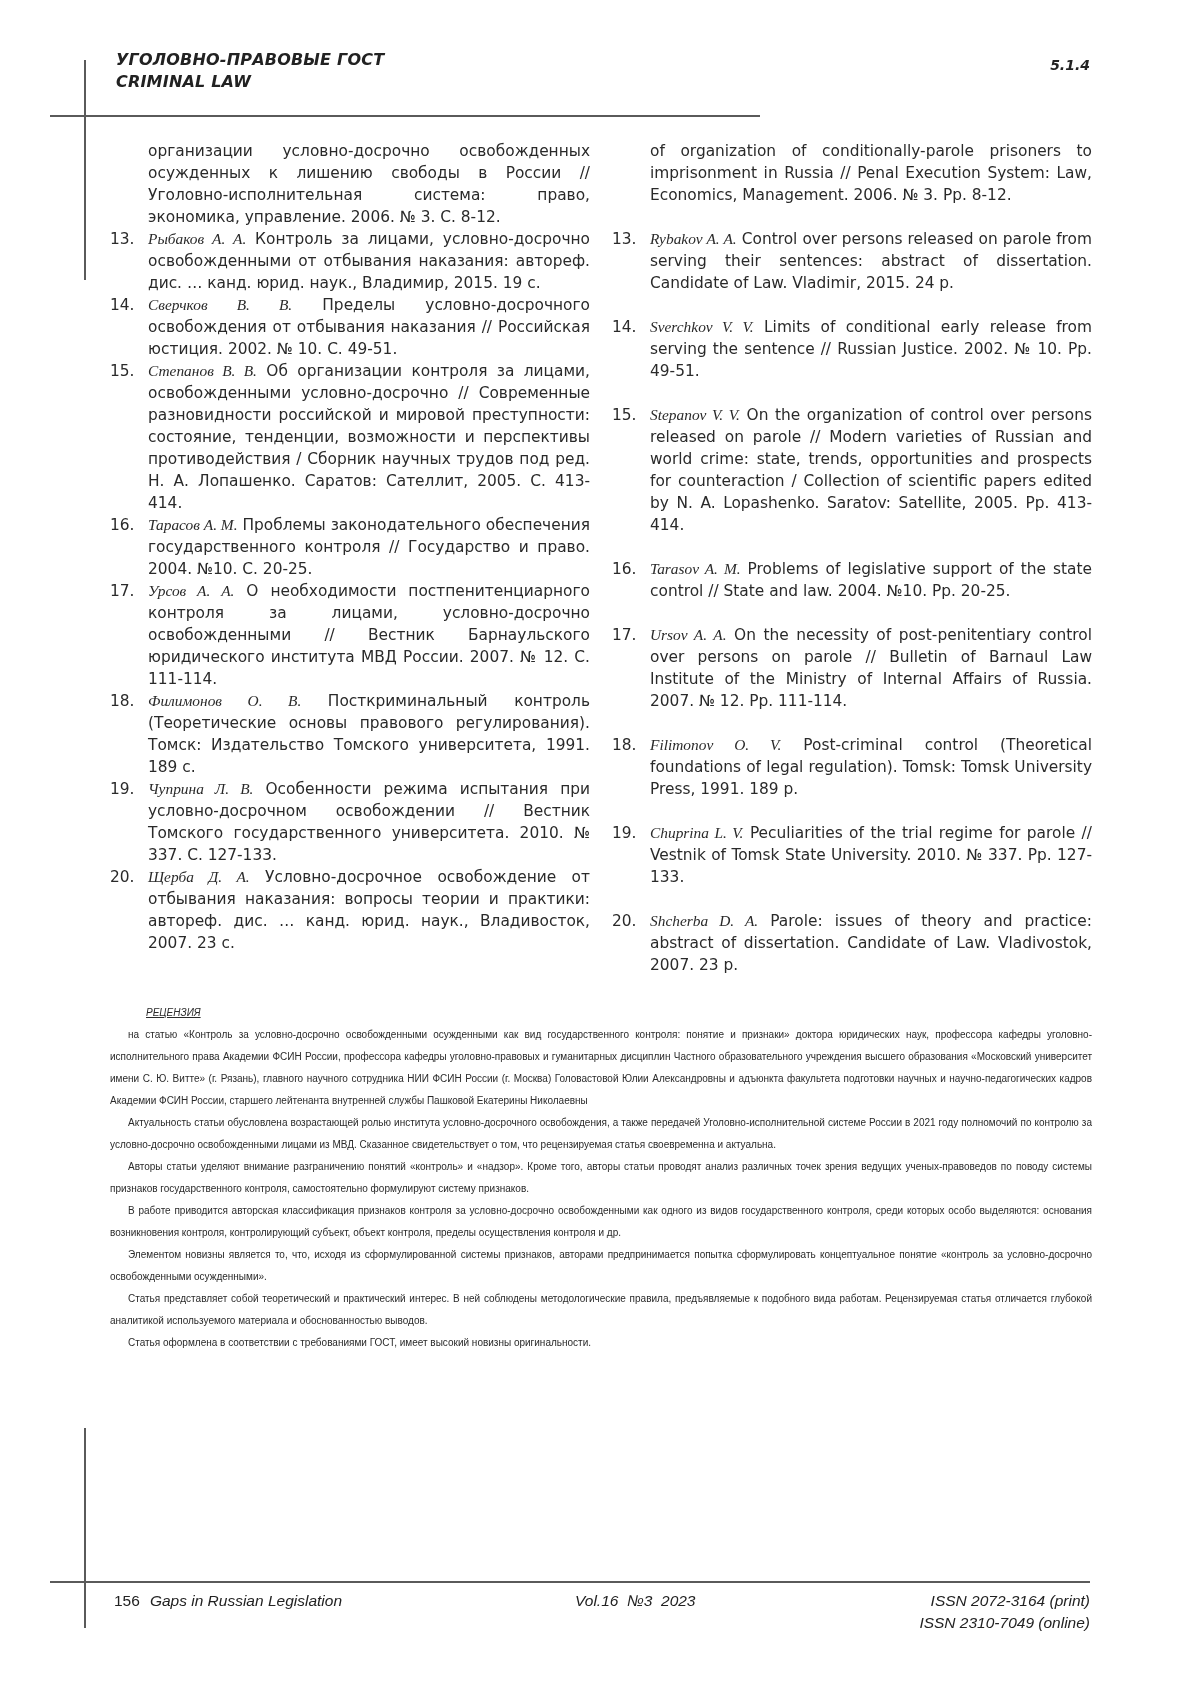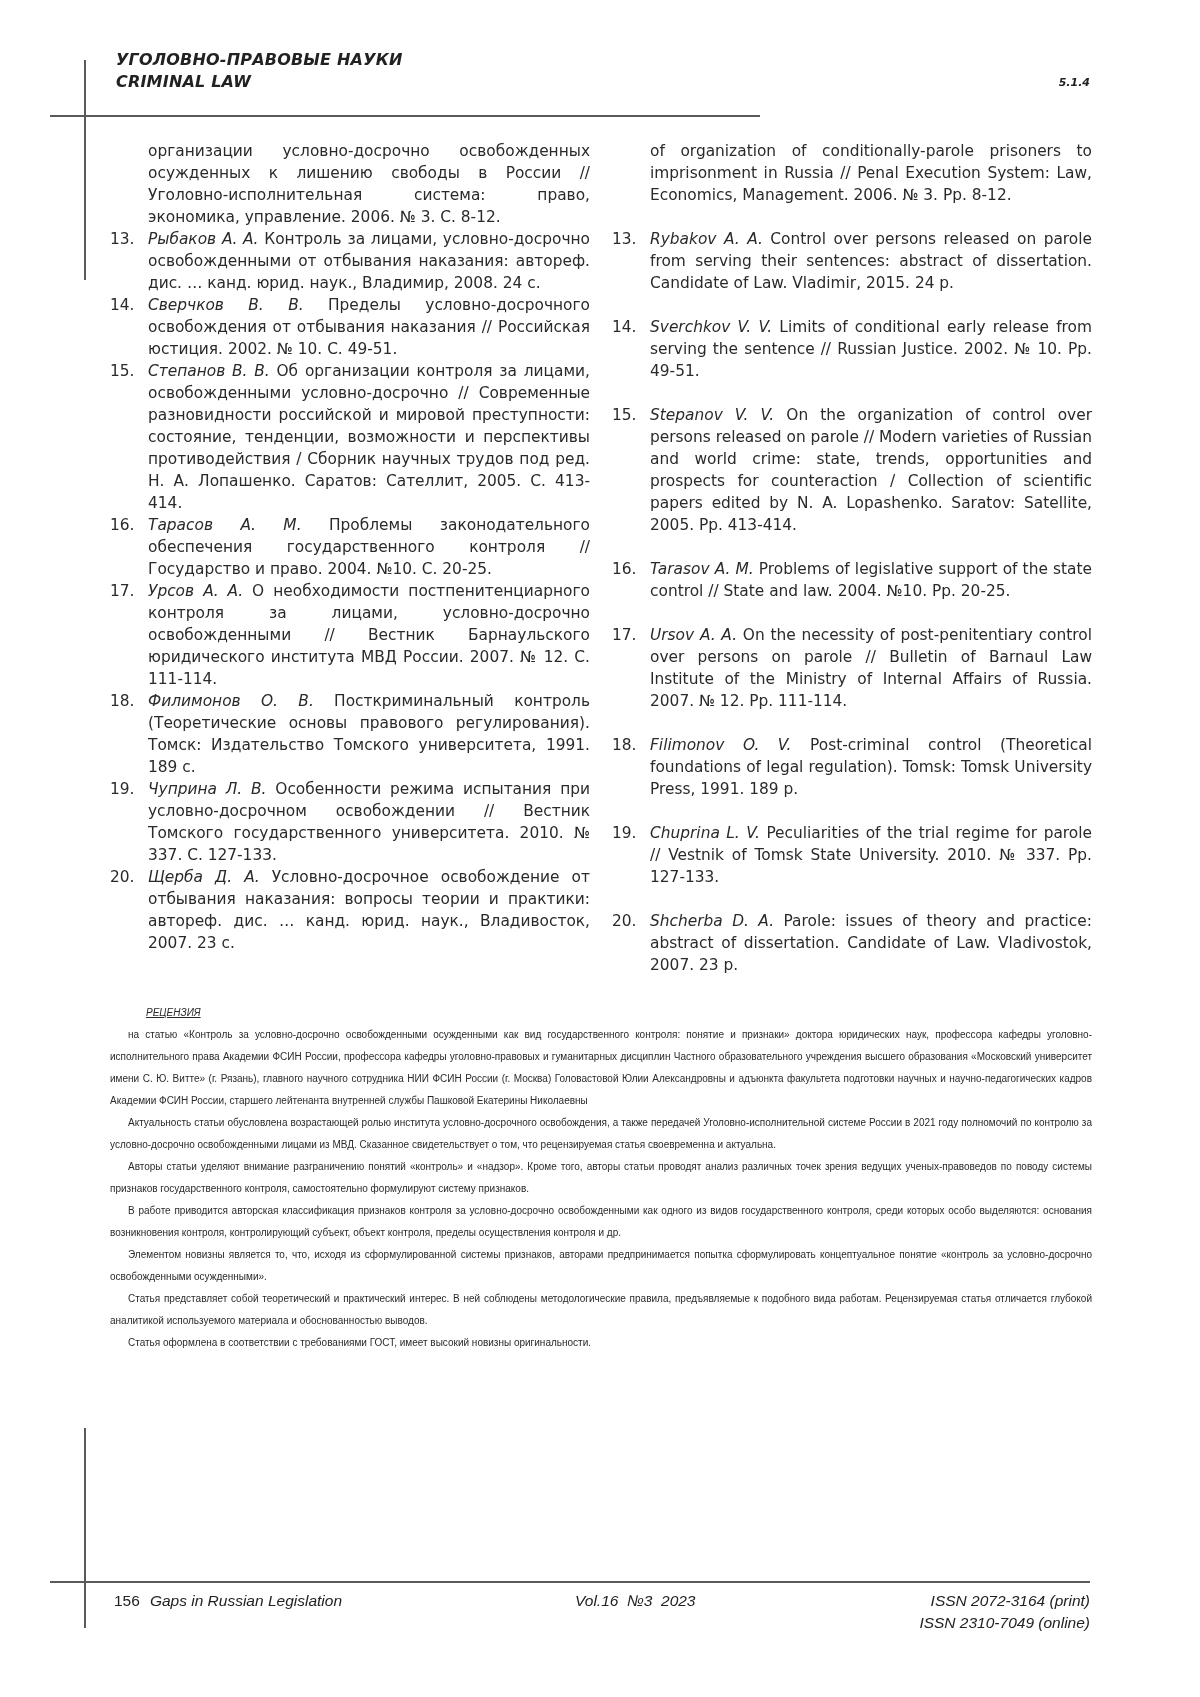--- a/index.html
+++ b/index.html
@@ -7,29 +7,29 @@
          font-family: "DejaVu Sans", sans-serif; color: #2a2a2a; }
   .rule { position: absolute; background: #5a5a5a; }
   .vline-top { left: 84px; top: 60px; width: 2px; height: 220px; }
   .hline-top { left: 50px; top: 115px; width: 710px; height: 2px; }
   .vline-bot { left: 84px; top: 1428px; width: 2px; height: 200px; }
   .hline-bot { left: 50px; top: 1581px; width: 1040px; height: 2px; }
 
   .hdr { position: absolute; left: 116px; top: 49px; font-weight: bold; font-style: italic;
          font-size: 16px; line-height: 22px; letter-spacing: 0.2px; color: #222; }
   .sec { position: absolute; right: 110px; top: 57px; font-weight: bold; font-style: italic;
-         font-size: 11px; color: #222; margin-top: 19px; }
+         font-size: 14px; color: #222; }
 
   .col { position: absolute; top: 140px; font-size: 15.4px; line-height: 22px; }
   .col-ru { left: 110px; width: 480px; }
   .col-en { left: 612px; width: 480px; }
   .ref { display: flex; text-align: justify; }
   .ref .num { width: 38px; flex: 0 0 38px; }
   .ref .txt { flex: 1; }
-  .ref .txt i { font-style: italic; }
+  .ref .txt i { font-style: italic; font-family: Liberation Serif, serif; }
   .ref.cont { padding-left: 38px; }
   .col-en .ref { margin-bottom: 22px; }
   .col-en .ref.tight { margin-bottom: 0; }
 
   .review { position: absolute; left: 110px; top: 1002px; width: 982px;
             font-family: "Liberation Sans", sans-serif; font-size: 10px; line-height: 22px;
             color: #2a2a2a; }
   .review .title { padding-left: 36px; font-style: italic; text-decoration: underline; }
   .review p { margin: 0; text-align: justify; text-indent: 18px; }
 
@@ -42,32 +42,32 @@
 </style>
 </head>
 <body>
 
 <div class="rule vline-top"></div>
 <div class="rule hline-top"></div>
 <div class="rule vline-bot"></div>
 <div class="rule hline-bot"></div>
 
 <div class="hdr">
-  <div>УГОЛОВНО-ПРАВОВЫЕ НАУКИ</div>
+  <div>УГОЛОВНО-ПРАВОВЫЕ ГОСТ</div>
   <div>CRIMINAL LAW</div>
 </div>
 <div class="sec">5.1.4</div>
 
 <div class="col col-ru">
   <div class="ref cont">
     <span class="txt">организации условно-досрочно освобожденных осужденных к лишению свободы в России // Уголовно-исполнительная система: право, экономика, управление. 2006. № 3. С. 8-12.</span>
   </div>
   <div class="ref">
     <span class="num">13.</span>
-    <span class="txt"><i>Рыбаков А. А.</i><span> Контроль за лицами, условно-досрочно освобожденными от отбывания наказания: автореф. дис. … канд. юрид. наук., Владимир, 2008. 24 с.</span></span>
+    <span class="txt"><i>Рыбаков А. А.</i><span> Контроль за лицами, условно-досрочно освобожденными от отбывания наказания: автореф. дис. … канд. юрид. наук., Владимир, 2015. 19 с.</span></span>
   </div>
   <div class="ref">
     <span class="num">14.</span>
     <span class="txt"><i>Сверчков В. В.</i><span> Пределы условно-досрочного освобождения от отбывания наказания // Российская юстиция. 2002. № 10. С. 49-51.</span></span>
   </div>
   <div class="ref">
     <span class="num">15.</span>
     <span class="txt"><i>Степанов В. В.</i><span> Об организации контроля за лицами, освобожденными условно-досрочно // Современные разновидности российской и мировой преступности: состояние, тенденции, возможности и перспективы противодействия / Сборник научных трудов под ред. Н. А. Лопашенко. Саратов: Сателлит, 2005. С. 413-414.</span></span>
   </div>
   <div class="ref">

